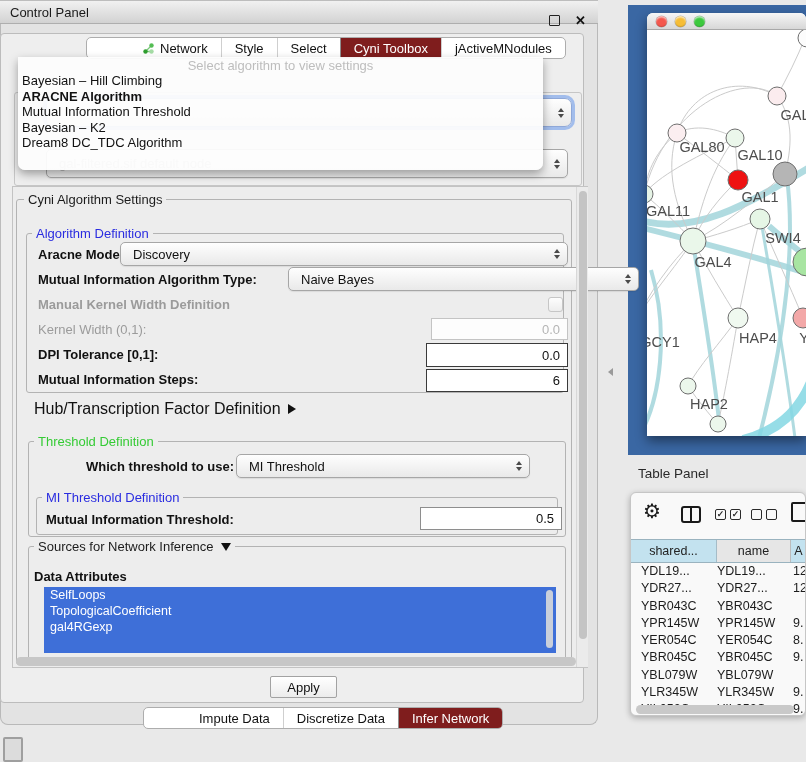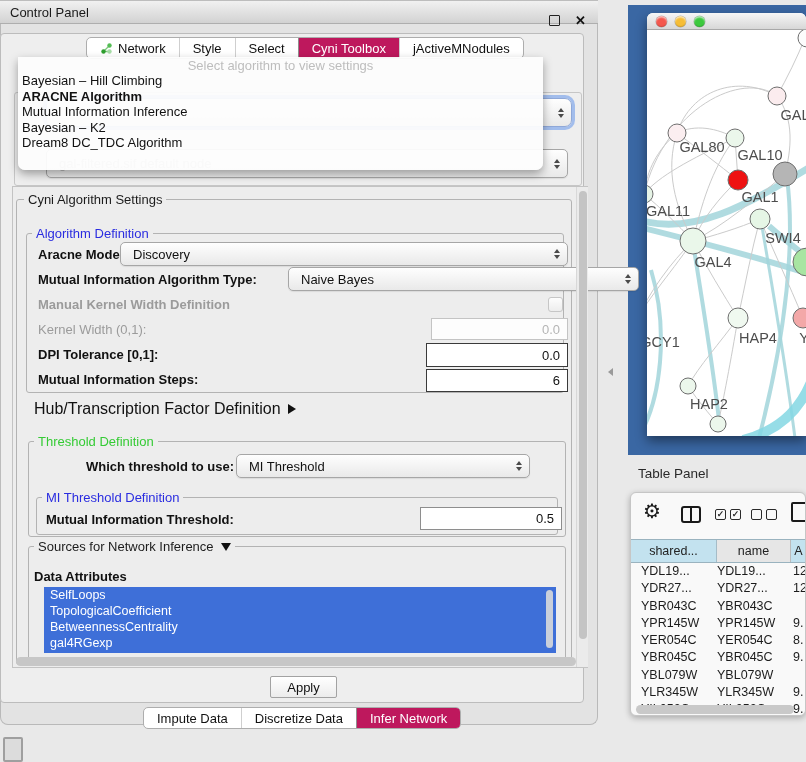--- a/index.html
+++ b/index.html
@@ -18,25 +18,25 @@
   .cp-title { font-size:13px; color:#1a1a1a; padding-left:10px; }
   .win-float { position:absolute; right:38px; top:14px; width:11px; height:11px;
                border:1.5px solid #222; border-radius:1px; background:transparent; }
   .win-close { position:absolute; right:12px; top:12px; font-size:13px; font-weight:bold; color:#111; }
   .cp-inner { left:8; top:33px; width:584px; height:670px; background:#eeeeee;
               border:1px solid #bcbcbc; border-radius:4px; }
   .top-tick { left:8px; top:0; width:2px; height:7px; background:#c9c9c9; }
 
   
   .seg { display:flex; height:22px; background:#ffffff; border:1px solid #adadad;
-         border-radius:5px; overflow:hidden; }
+         border-radius:5px; overflow:hidden;padding-left:42px; }
   .seg .tab { display:flex; align-items:center; justify-content:center; gap:5px;
               padding:0 13px; font-size:13px; color:#111; border-left:1px solid #cfcfcf; white-space:nowrap; }
   .seg .tab:first-child { border-left:none; }
-  .seg .tab.sel { background:#be185d; color:#fff; border-left-color:#8f8f8f; }
+  .seg .tab.sel { background:#7f1d1d; color:#fff; border-left-color:#8f8f8f; }
 
   
   .dropdown { left:18px; top:57px; width:525px; height:113px; z-index:10;
               background:rgba(253,253,253,0.94); border-radius:0 0 7px 7px;
               box-shadow:0 4px 10px rgba(0,0,0,0.35); padding-top:1px; }
   .dd-ph { text-align:center; color:#bdbdbd; font-size:13px; line-height:15px; }
   .dd-item { font-size:13px; color:#111; line-height:15.6px; padding-left:4px; white-space:nowrap; }
   .dd-item.bold { font-weight:bold; }
 
   
@@ -198,21 +198,21 @@
         <span class="tri-up"></span>
         <span class="tri-dn"></span>
       </span>
   </div>
 
   <div class="abs dropdown">
     <div class="dd-ph">Select algorithm to view settings</div>
     <div>
         <div class="dd-item">Bayesian – Hill Climbing</div>
         <div class="dd-item bold">ARACNE Algorithm</div>
-        <div class="dd-item">Mutual Information Inference</div>
+        <div class="dd-item">Mutual Information Threshold</div>
         <div class="dd-item">Bayesian – K2</div>
         <div class="dd-item">Dream8 DC_TDC Algorithm</div>
       </div>
   </div>
 
   <div class="abs settings-wrap"></div>
   <div class="abs vscroll">
       <span class="thumb"></span>
     </div>
 
@@ -289,21 +289,20 @@
       <span>Sources for Network Inference</span>
       <span class="tri-down"></span>
     </span>
   </div>
   <div class="lbl" style="left:34px; top:569px;">Data Attributes</div>
 
   <div class="attr-list" style="background: rgb(62, 111, 216);">
     <div class="attr-vthumb"></div>
   <div class="attr-item">SelfLoops</div>
       <div class="attr-item">TopologicalCoefficient</div>
-      <div class="attr-item">BetweennessCentrality</div>
       <div class="attr-item">gal4RGexp</div>
     </div>
   <div class="hscroll">
       <div class="thumb"></div>
     </div>
 
   <div class="abs apply-btn">
     <span>Apply</span>
   </div>
 

